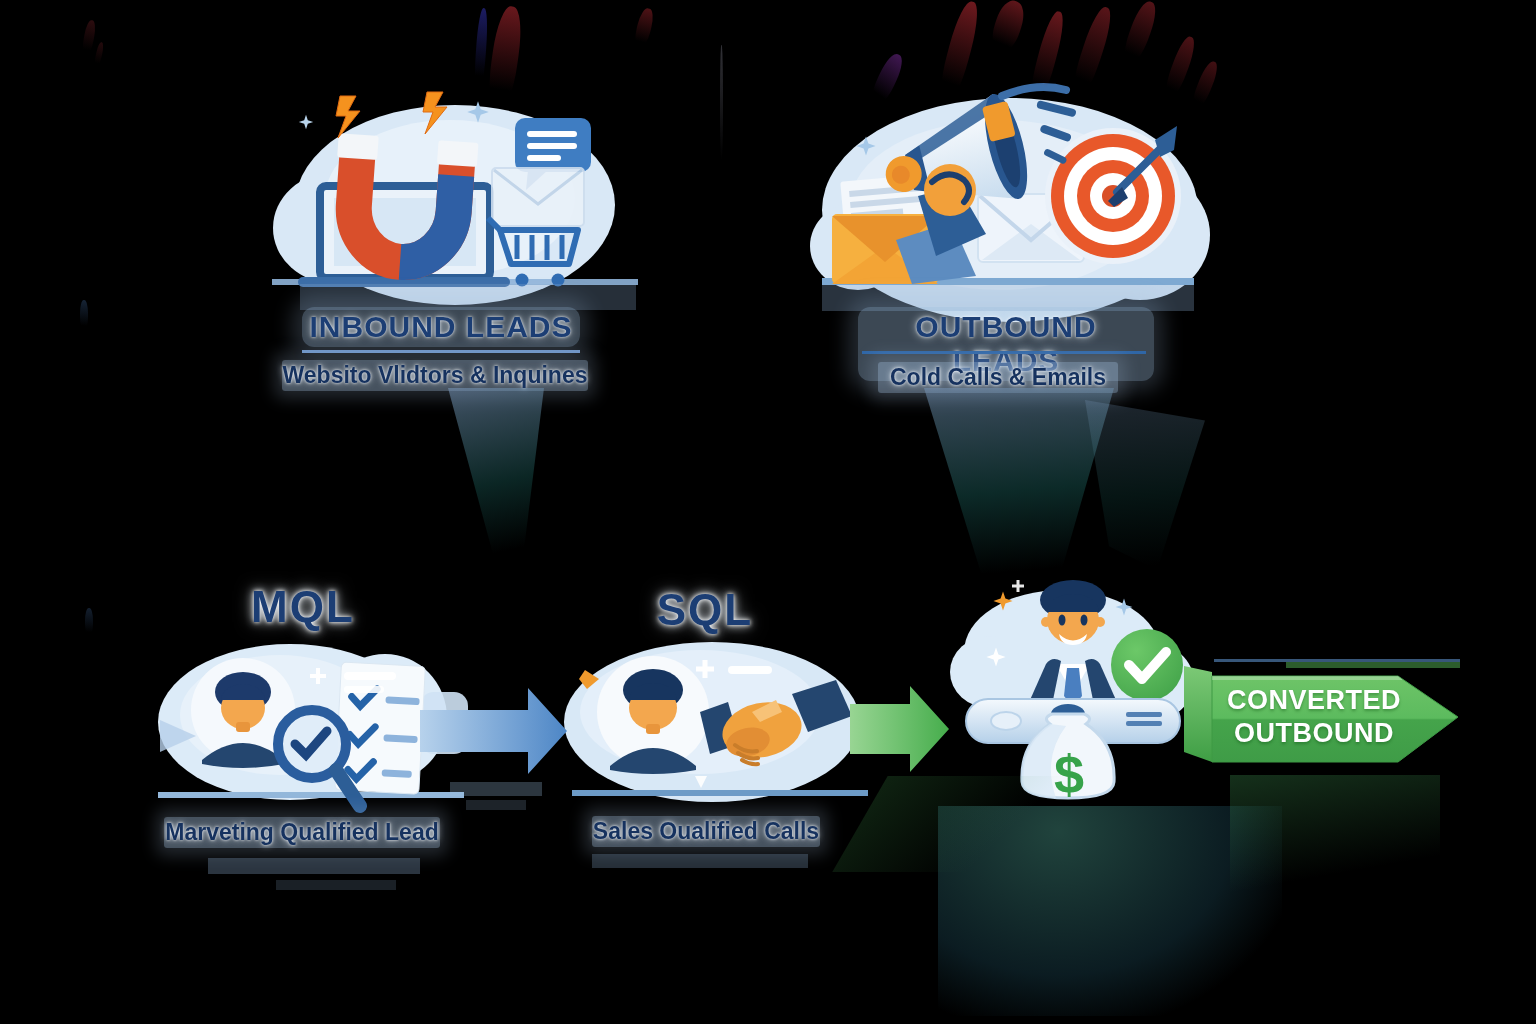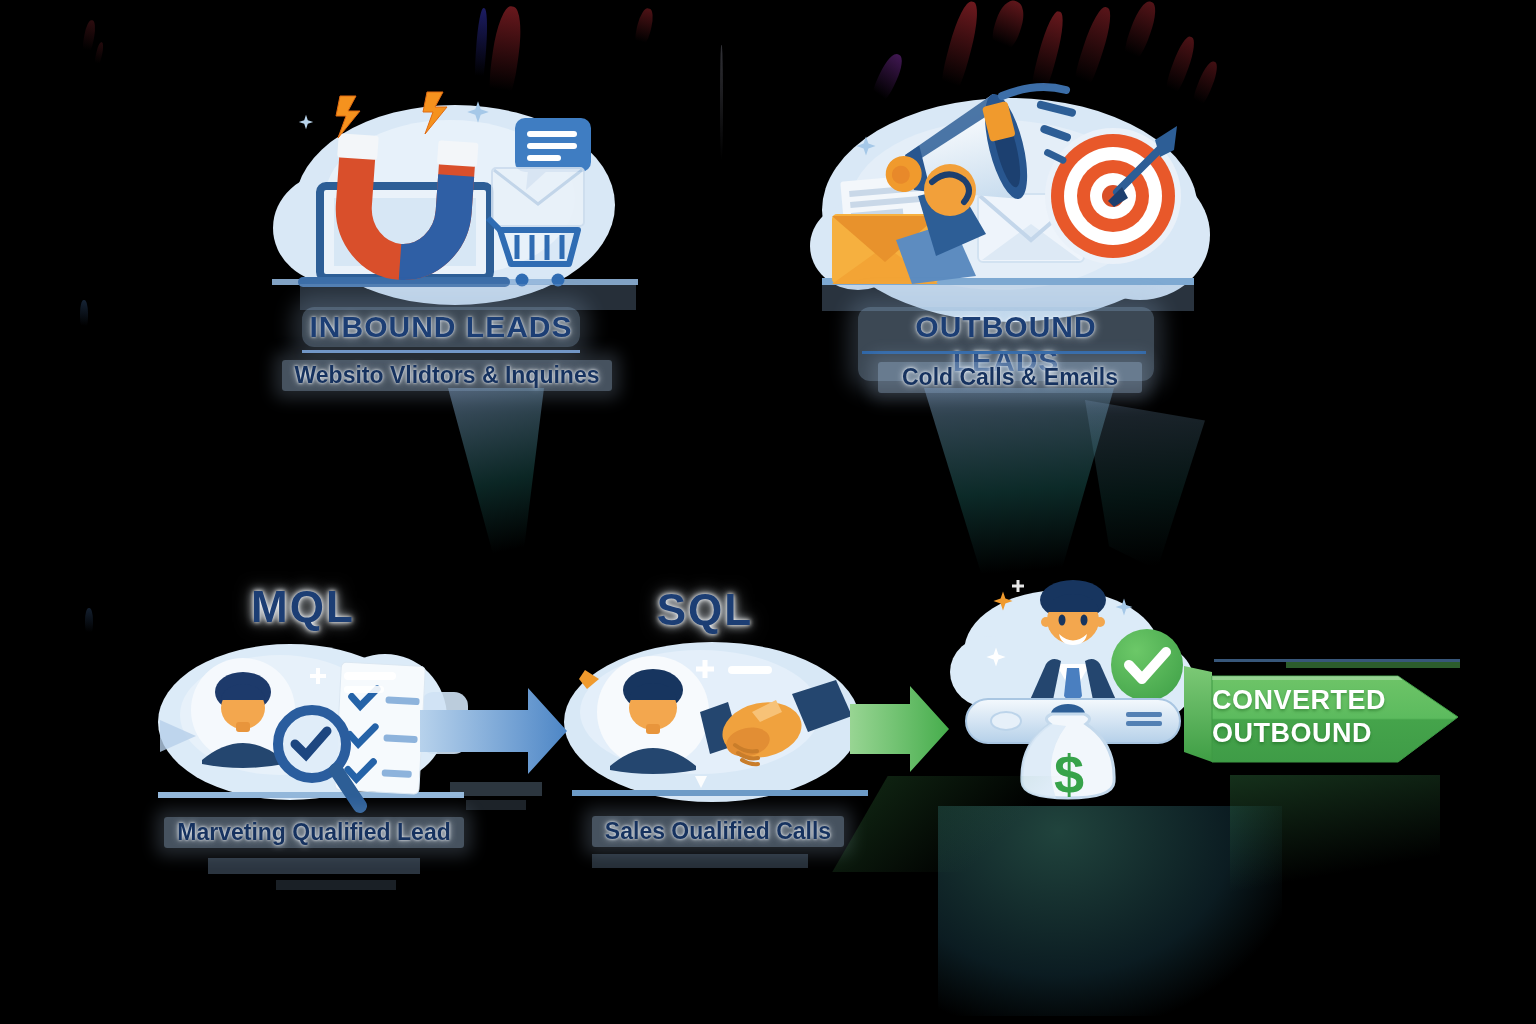--- a/index.html
+++ b/index.html
@@ -5,27 +5,27 @@
   html,body{margin:0;padding:0;background:#000;}
   #stage{position:relative;width:1536px;height:1024px;background:#000;overflow:hidden;
          font-family:"Liberation Sans",sans-serif;}
   #stage svg{position:absolute;left:0;top:0;}
   .label{position:absolute;color:#1c3e74;text-align:center;}
   .big-title{font-size:30px;font-weight:bold;letter-spacing:1px;
              background:rgba(158,188,220,.38);border-radius:12px;padding:3px 6px;
              box-shadow:0 0 20px 10px rgba(158,188,220,.22);
              text-shadow:0 0 3px rgba(255,255,255,.9),0 0 8px rgba(225,238,250,.8);}
   .caption{font-size:23px;font-weight:600;color:#16325f;
-           background:rgba(168,196,226,.42);border-radius:3px;padding:2px 12px;
+           background:rgba(168,196,226,.42);border-radius:3px;padding:2px 0;
            box-shadow:0 0 16px 8px rgba(168,196,226,.2);
            text-shadow:0 0 3px rgba(255,255,255,.95),0 0 7px rgba(230,240,250,.85);}
   .acronym{font-size:44px;font-weight:800;letter-spacing:2px;color:#1c3e74;
            text-shadow:0 0 4px #fff,0 0 10px rgba(234,242,250,.95),0 0 18px rgba(234,242,250,.6);}
   .underline{position:absolute;height:3px;}
-  .banner-text{position:absolute;left:1212px;top:684px;width:204px;text-align:left;
+  .banner-text{position:absolute;left:1212px;top:684px;width:204px;text-align:center;
                color:#fff;font-weight:800;font-size:27px;line-height:33px;letter-spacing:.5px;
                text-shadow:0 2px 3px rgba(0,70,10,.35);}
   .streak{position:absolute;pointer-events:none;}
   .rs{position:absolute;pointer-events:none;border-radius:45%;}
 </style>
 </head>
 <body>
 
 <div id="stage">
 

